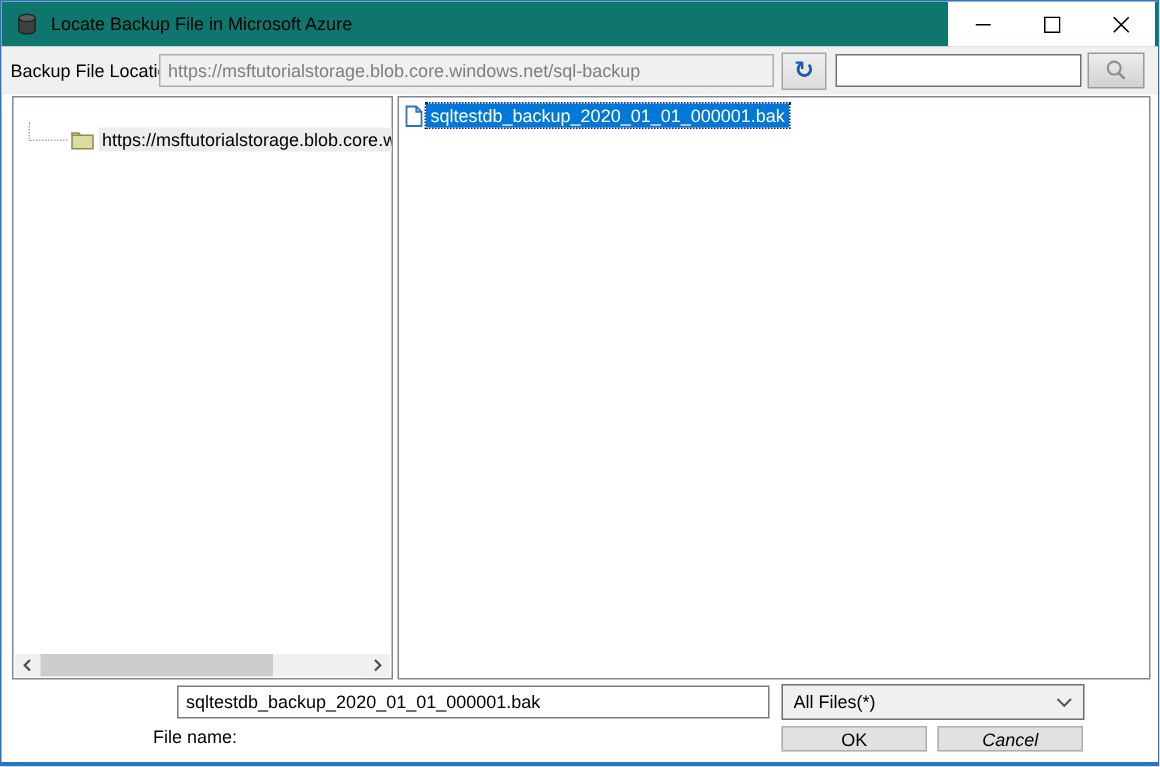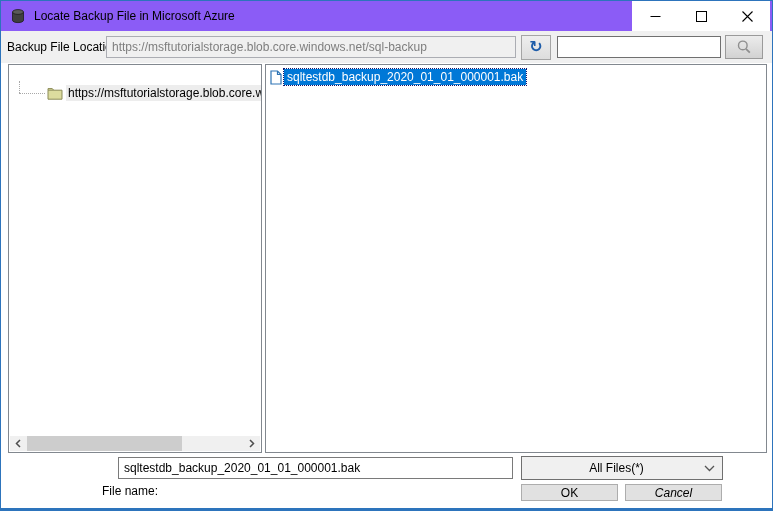--- a/index.html
+++ b/index.html
@@ -14,21 +14,21 @@
     position: relative;
     width: 773px; height: 511px;
     background: #fff;
     border: 1px solid #2d74bc;
     border-bottom-width: 3px;
     overflow: hidden;
   }
   
   .titlebar {
     position: absolute; left: 0; top: 0; right: 0; height: 30px;
-    background: #8b5cf6;
+    background: #0f766e;
     display: flex; align-items: center;
   }
   .title-icon { margin-left: 9px; width: 16px; height: 16px; flex: 0 0 auto; }
   .title-text { margin-left: 8px; font-size: 12px; color: #000; white-space: nowrap; }
   .caption-buttons { position: absolute; right: 2px; top: 0; height: 30px; display: flex; }
   .caption-btn {
     width: 46px; height: 30px; display: flex; align-items: center; justify-content: center;
     background: #fff;
   }
   
@@ -117,21 +117,21 @@
   
   .filename-label { position: absolute; left: 0; top: 483px; width: 110px; text-align: right; margin-left: 47px; }
   .filename-input {
     position: absolute; left: 117px; top: 456px; width: 395px; height: 22px;
     border: 1px solid #7a7a7a; background: #fff;
     font-family: "Liberation Sans", sans-serif; font-size: 12px; padding: 0 5px;
   }
   .filetype-dropdown {
     position: absolute; left: 520px; top: 455px; width: 202px; height: 24px;
     background: #f0f0f0; border: 1px solid #707070;
-    display: flex; align-items: center; padding: 0 7px; text-align: center;
+    display: flex; align-items: center; padding: 0 7px;
   }
   .filetype-value { flex: 1 1 auto; white-space: nowrap; overflow: hidden; }
   .chevron-icon { flex: 0 0 auto; width: 11px; height: 7px; }
   .push-button {
     position: absolute; top: 483px; width: 97px; height: 17px;
     background: #e1e1e1; border: 1px solid #adadad;
     display: flex; align-items: center; justify-content: center;
     font-size: 12px;
   }
   .ok-button { left: 520px; }

